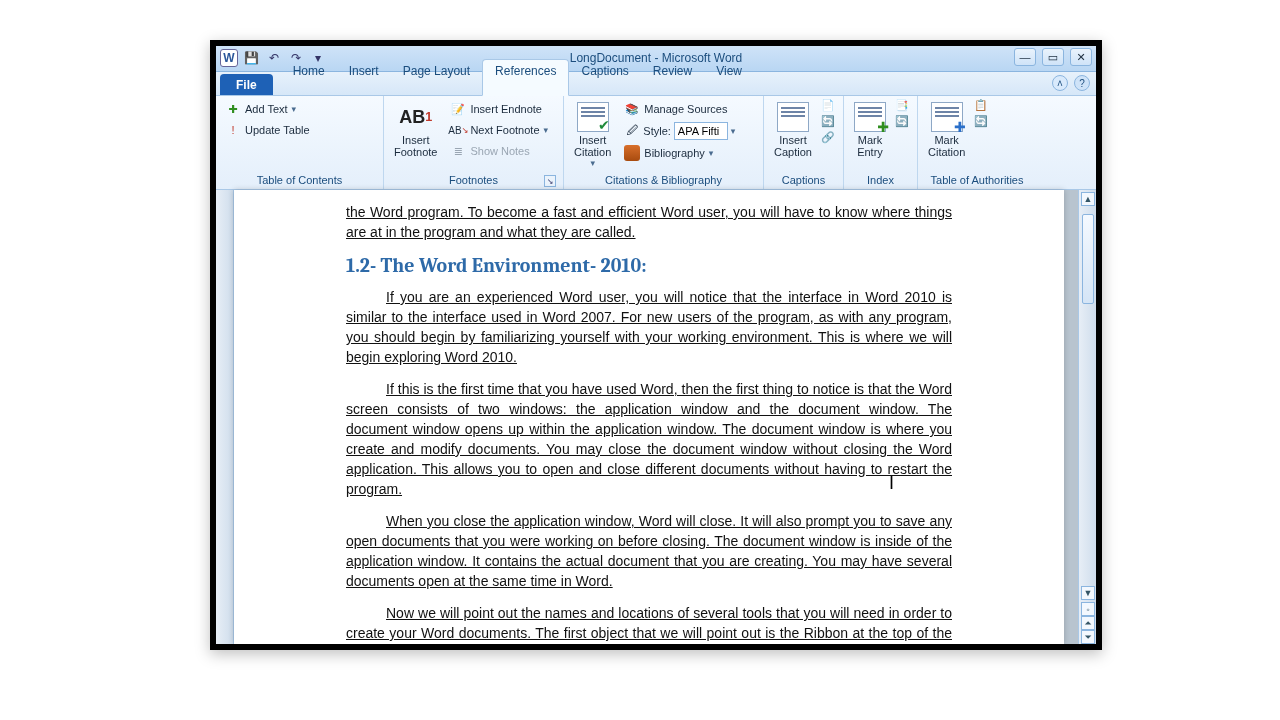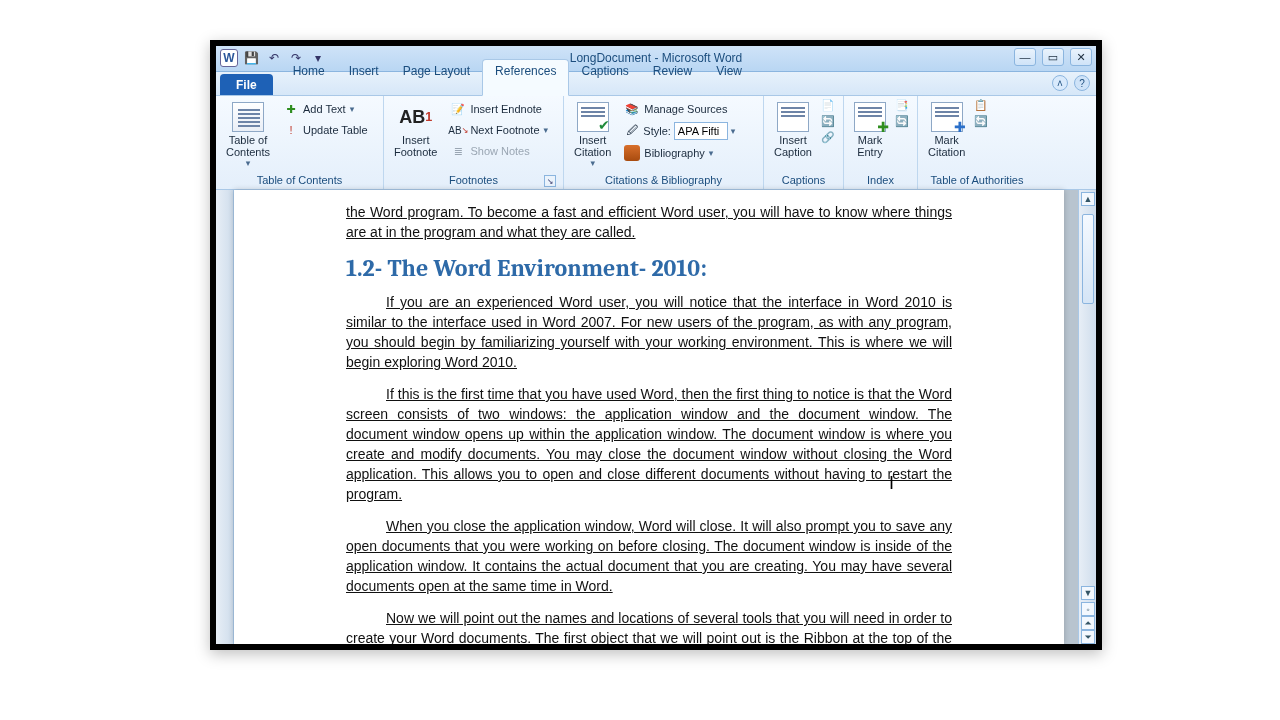--- a/index.html
+++ b/index.html
@@ -54,21 +54,21 @@
   .workspace { position: absolute; left: 0; right: 0; top: 144px; bottom: 0; background: #b8c4cf; }
   .page { position: absolute; left: 18px; right: 32px; top: 0; bottom: 0; background: #fff; box-shadow: 0 0 6px rgba(0,0,0,0.2); padding: 12px 112px 0 112px; overflow: hidden; }
   .ruler-side { position: absolute; left: 0; top: 0; bottom: 0; width: 18px; background: linear-gradient(90deg,#e7eef6,#cfddec); border-right: 1px solid #a9c8e7; }
   .scrollbar { position: absolute; right: 0; top: 0; bottom: 0; width: 18px; background: linear-gradient(90deg,#e7eef6,#cfddec); border-left: 1px solid #a9c8e7; }
   .scroll-arrow { position: absolute; left: 2px; width: 14px; height: 14px; background:#f3f8fe; border:1px solid #8bb5df; display:flex; align-items:center; justify-content:center; font-size:9px; color:#356; }
   .scroll-thumb { position:absolute; left:3px; width:12px; background: linear-gradient(#f4f9ff,#d5e5f6); border:1px solid #8bb5df; border-radius:2px; top:24px; height:90px; }
   .toolstrip { position: absolute; right: 0; top: -20px; width: 18px; height: 20px; background: #e7eef6; border: 1px solid #a9c8e7; }
 
   .para { font-size: 14px; line-height: 20px; color: #111; text-align: justify; margin-bottom: 12px; text-decoration: underline; }
   .para .indent { display:inline-block; width: 40px; }
-  .heading { font-family: Cambria, Georgia, serif; font-size: 24px; font-weight: bold; color: #2e6aa8; margin: 8px 0 10px 0; }
+  .heading { font-family: Cambria, Georgia, serif; font-size: 20px; font-weight: bold; color: #2e6aa8; margin: 8px 0 10px 0; }
 
   .cursor-img { position: absolute; font-size: 18px; pointer-events:none; user-select:none; }
 </style>
 </head>
 <body>
 
 <div class="stage">
 
   <div class="titlebar">
     <div class="qal">
@@ -98,25 +98,20 @@
     <div class="tabright">
       <div class="roundbtn">˄</div>
       <div class="roundbtn" style="background:#cfe3f8">?</div>
     </div>
   </div>
 
   <div class="ribbon">
 
     <div class="group" style="width:168px">
       <div class="group-body">
-        <div class="bigbtn drop">
-          <div class="bicon doc-icon doc-lines"></div>
-          <span style="white-space:pre-line">Table of
-Contents</span>
-        </div>
         <div class="vstack">
           <div class="smallbtn drop">
             <span class="sicon green">✚</span>
             <span>Add Text</span>
           </div>
           <div class="smallbtn">
             <span class="sicon" style="color:#c0392b">!</span>
             <span>Update Table</span>
           </div>
         </div>

